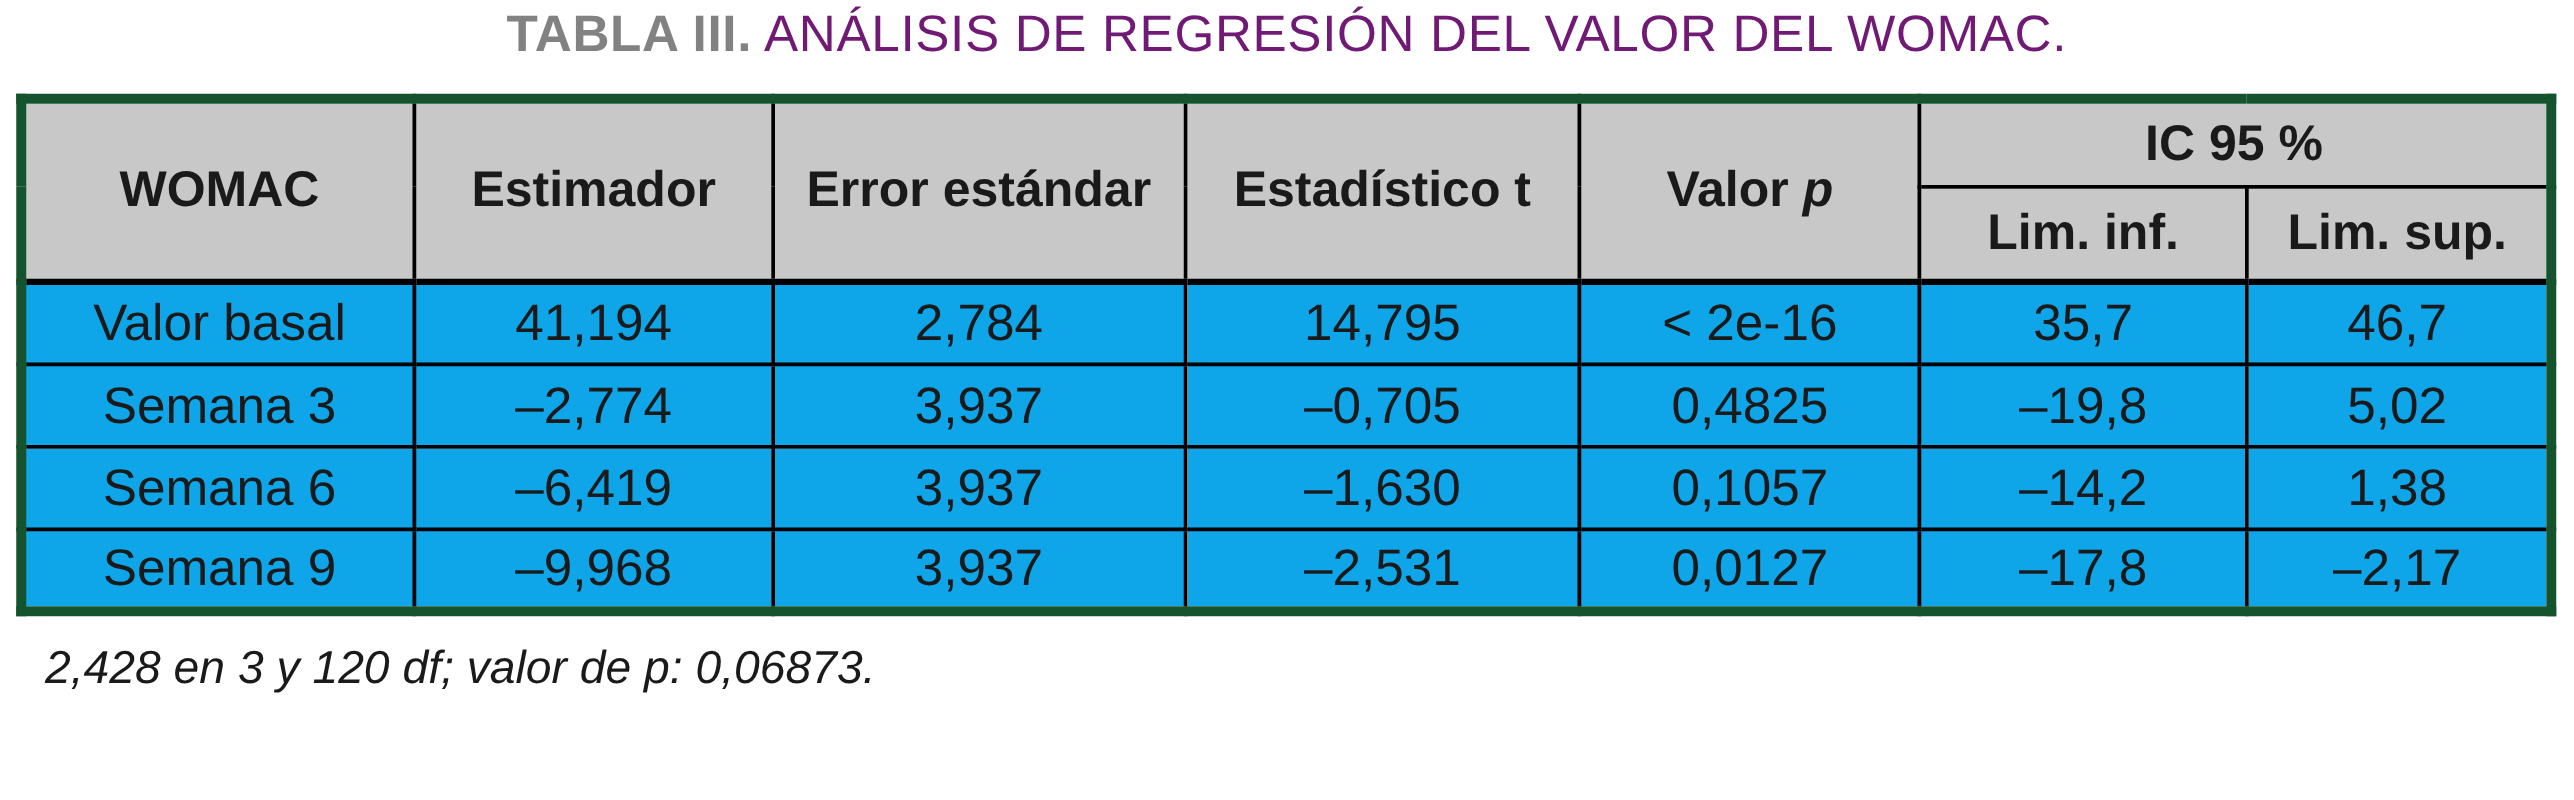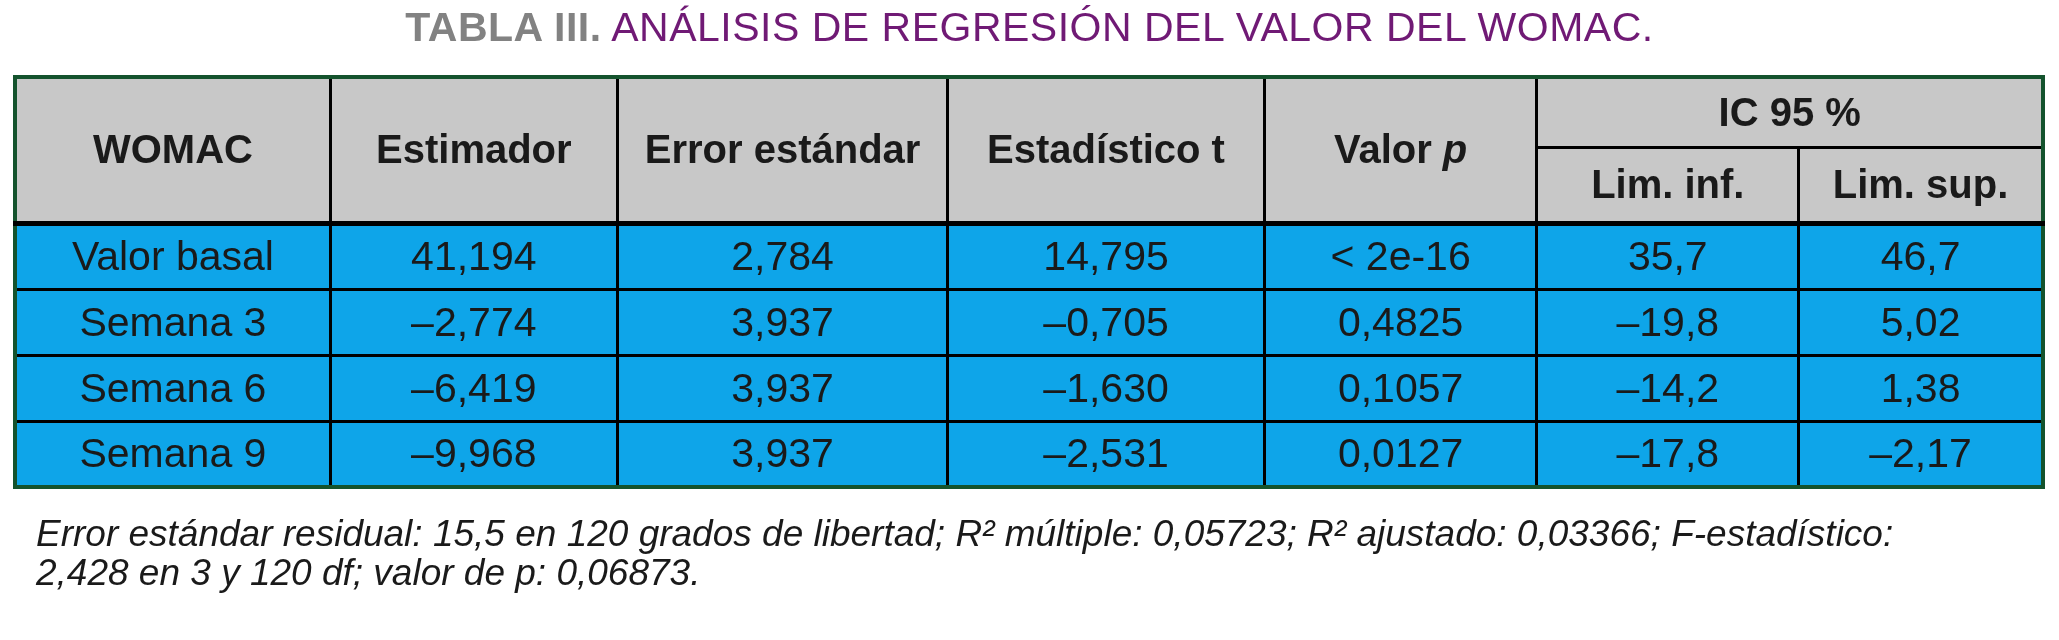--- a/index.html
+++ b/index.html
@@ -31,21 +31,21 @@
     color: #701a75;
     font-weight: normal;
   }
   table.regression {
     position: absolute;
     left: 13px;
     top: 75px;
     width: 2032px;
     border-collapse: collapse;
     table-layout: fixed;
-    border: 4px solid #14532d;
+    border: 8px solid #14532d;
   }
   table.regression th, table.regression td {
     border: 3px solid #000;
     text-align: center;
     vertical-align: middle;
     padding: 0;
     overflow: hidden;
   }
   table.regression th {
     background: #c8c8c8;
@@ -143,17 +143,16 @@
         <td>3,937</td>
         <td>–2,531</td>
         <td>0,0127</td>
         <td>–17,8</td>
         <td>–2,17</td>
       </tr>
     </tbody>
   </table>
 
   <div class="footnotes">
-    <div>Error estándar residual: 15,5 en 120 grados de libertad; R² múltiple: 0,05723; R² ajustado: 0,03366; F-estadístico:</div>
     <div>2,428 en 3 y 120 df; valor de p: 0,06873.</div>
   </div>
 
 </div>
 
 </body></html>

